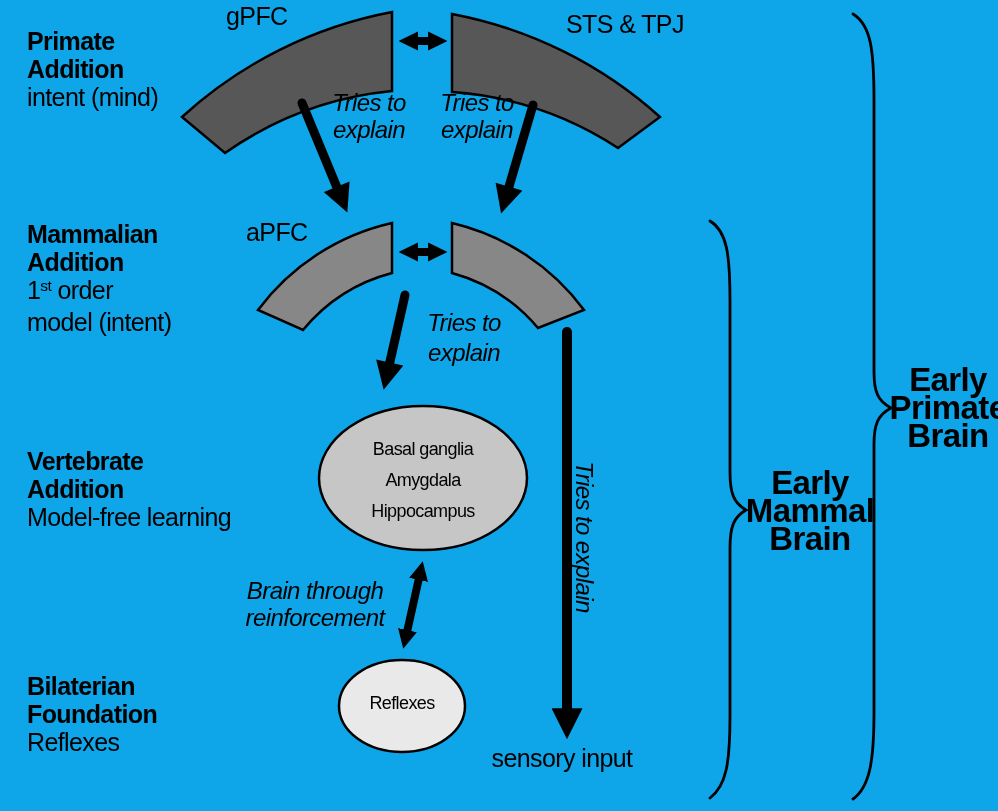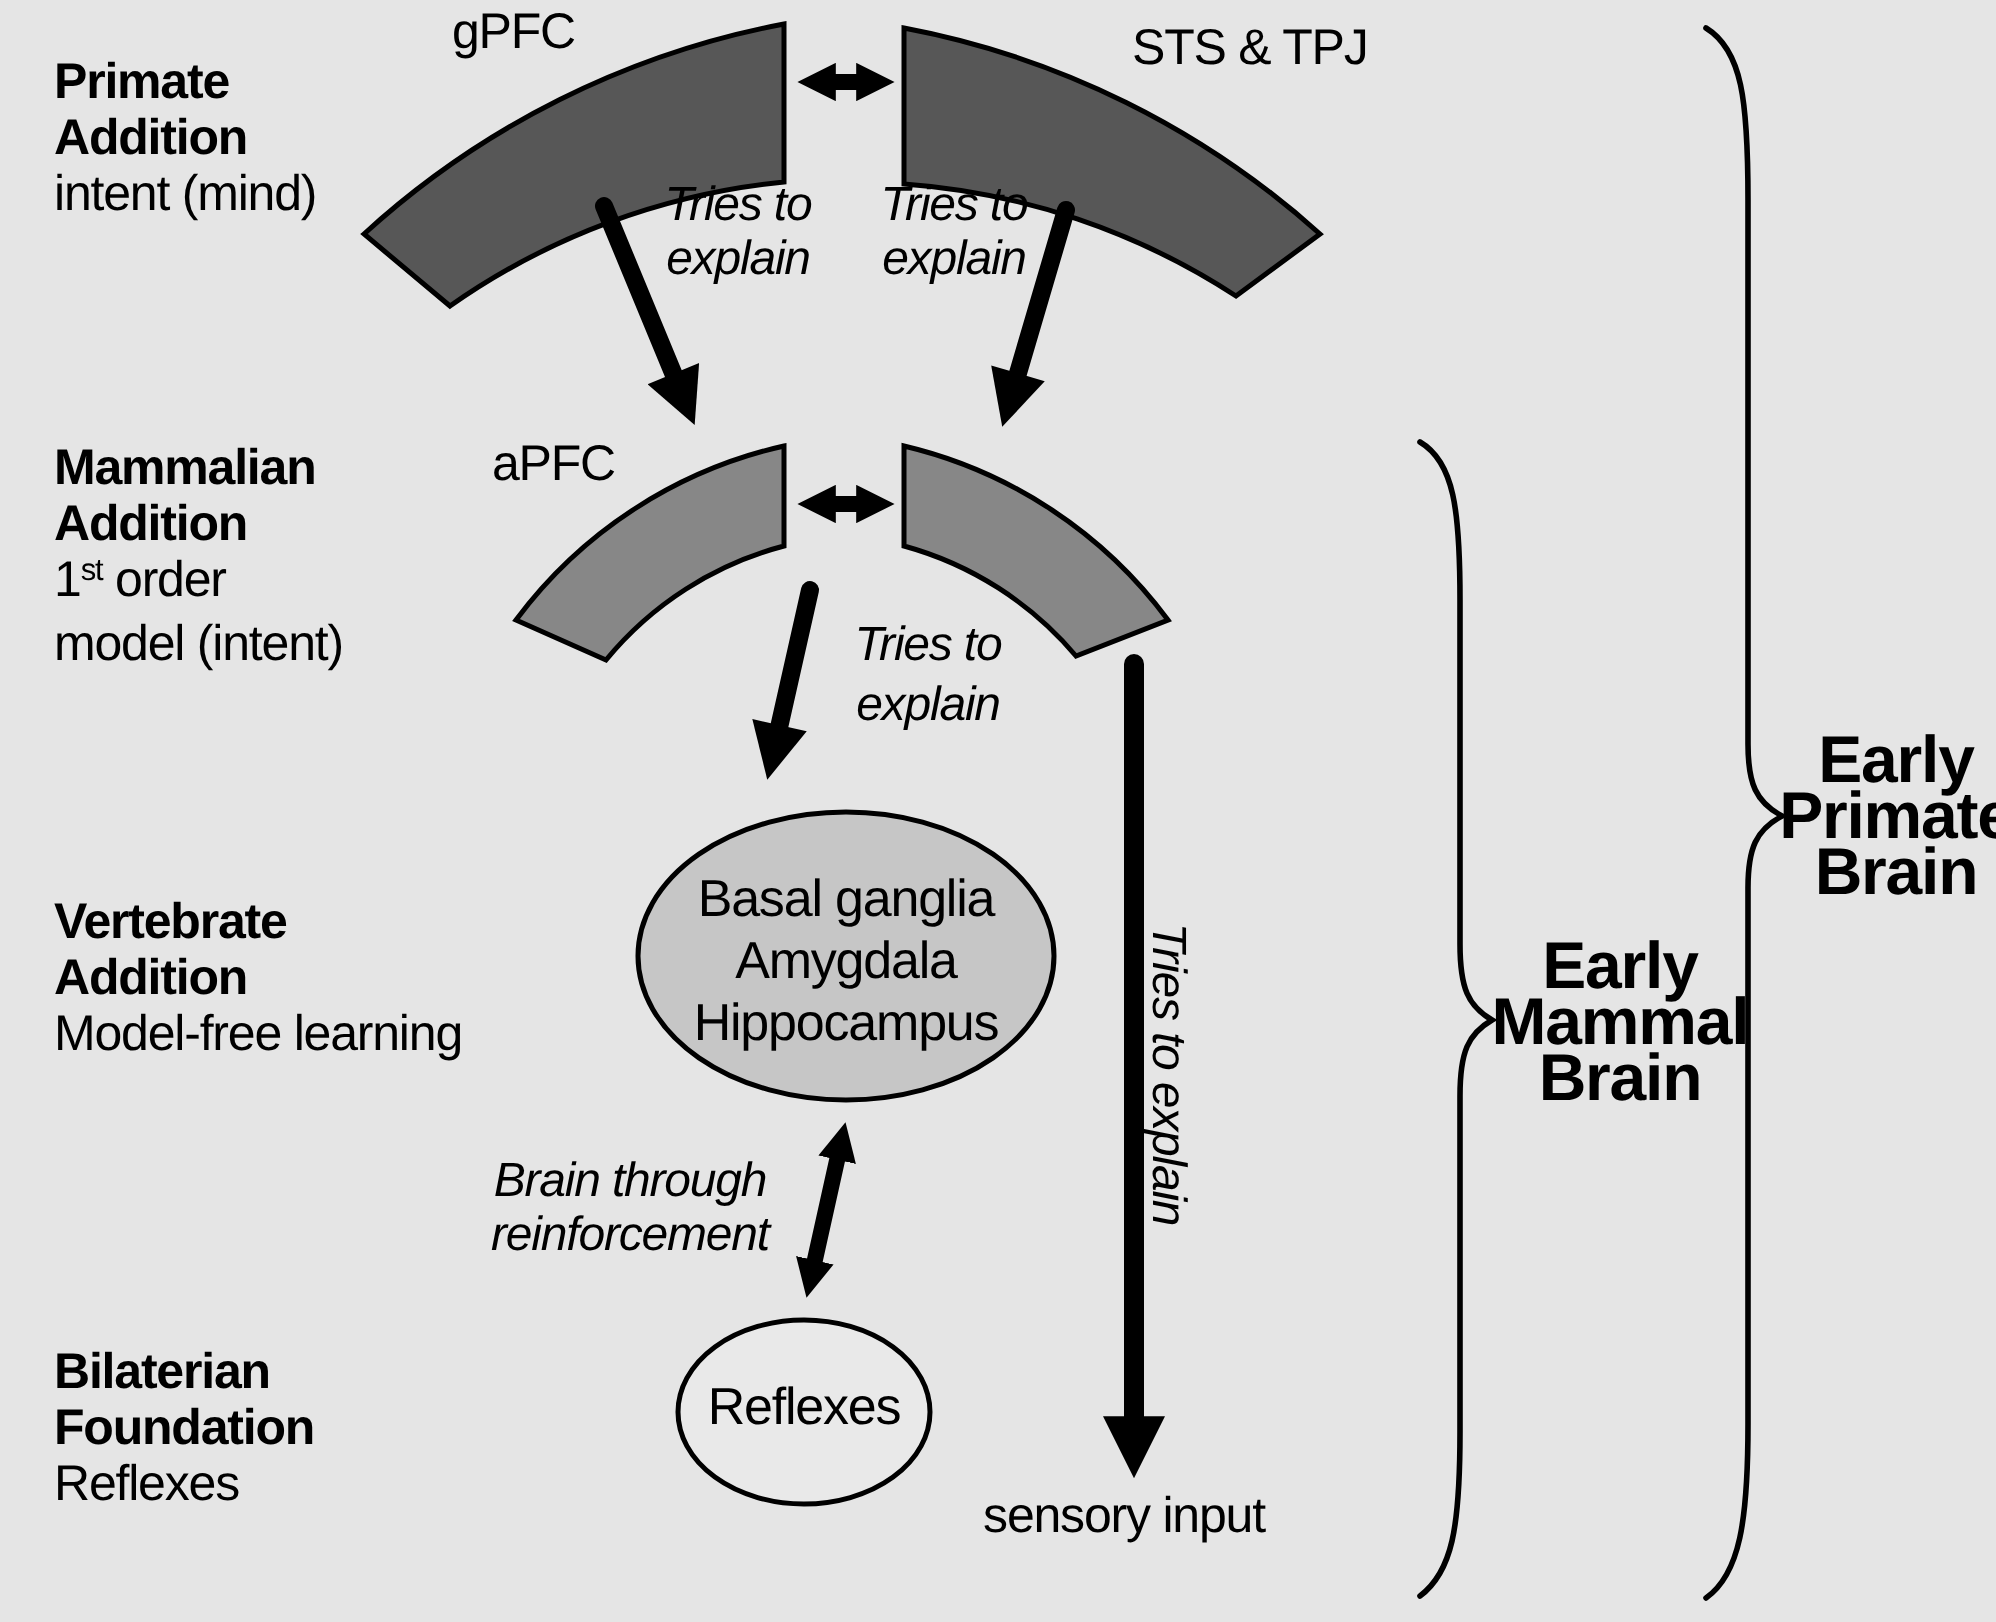--- a/index.html
+++ b/index.html
@@ -1,24 +1,24 @@
 <!DOCTYPE html>
 <html><head>
 <meta charset="utf-8">
 <style>
   html,body{margin:0;padding:0;background:#ffffff;}
-  .canvas{position:relative;width:998px;height:811px;background:#e5e5e5;overflow:hidden;
+  .canvas{position:relative;width:998px;height:811px;background:#0ea5e9;overflow:hidden;
           font-family:"Liberation Sans",sans-serif;color:#000;}
   .shapes{position:absolute;left:0;top:0;}
   .t{position:absolute;white-space:nowrap;font-size:25px;line-height:28px;letter-spacing:-0.6px;}
   .b{font-weight:bold;}
   .i{font-style:italic;}
   .c{transform:translateX(-50%);text-align:center;}
   .sm{font-size:24px;line-height:27px;}
-  .node-text{font-size:26px;line-height:31px;}
+  .node-text{font-size:18px;line-height:31px;}
   .sensory{line-height:32px;}
   .external{line-height:29px;}
   .brace-label{font-size:33px;line-height:28px;}
   .sup{font-size:0.62em;position:relative;top:-0.5em;}
   .rot{transform:translate(-50%,-50%) rotate(90deg);transform-origin:center;}
 </style>
 </head>
 <body>
 
 <div class="canvas">

